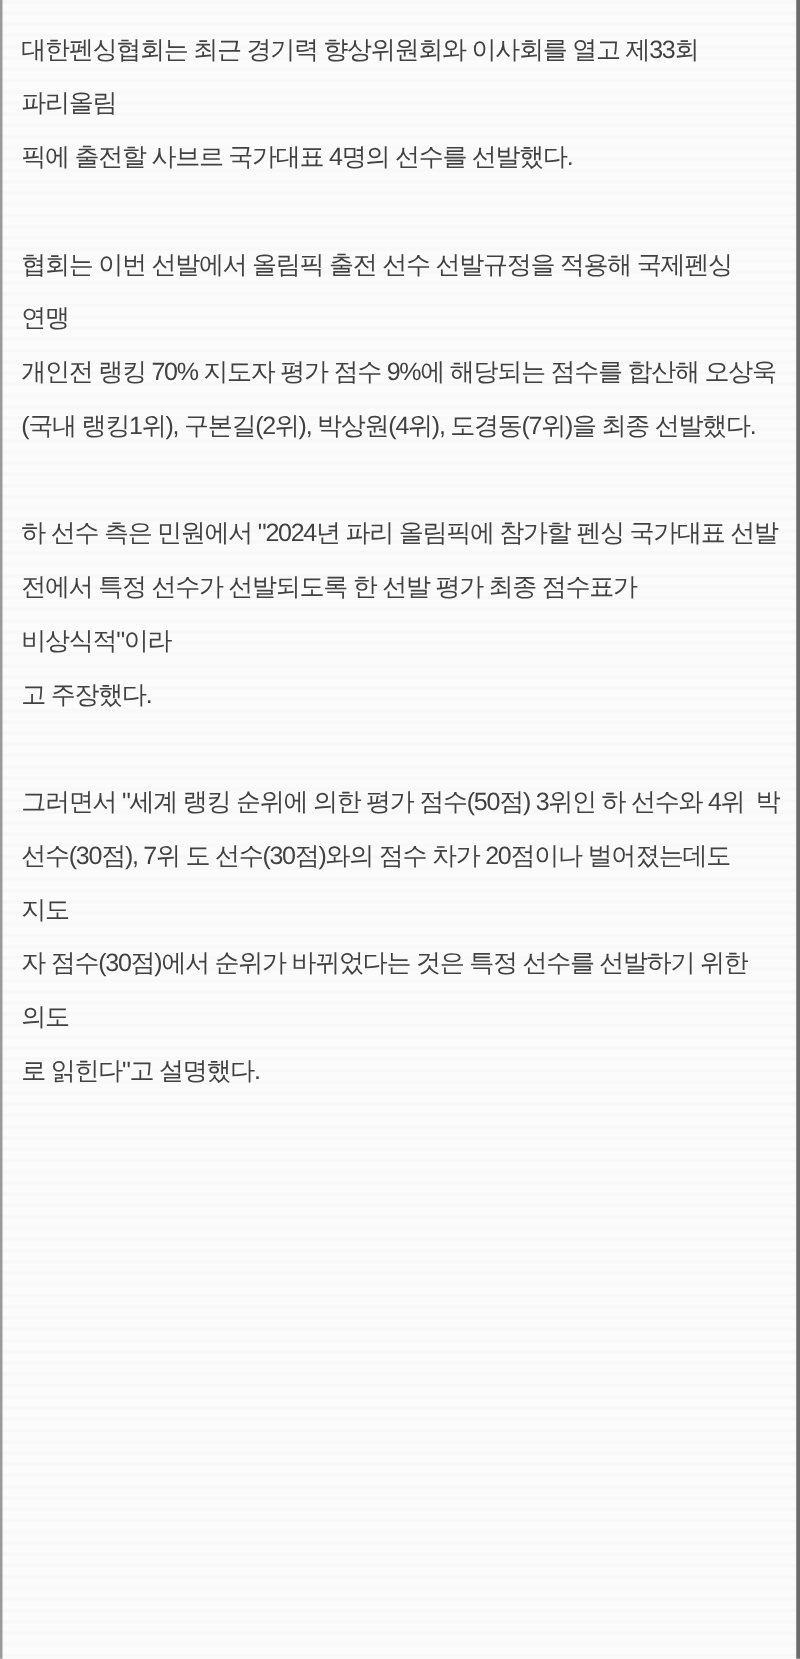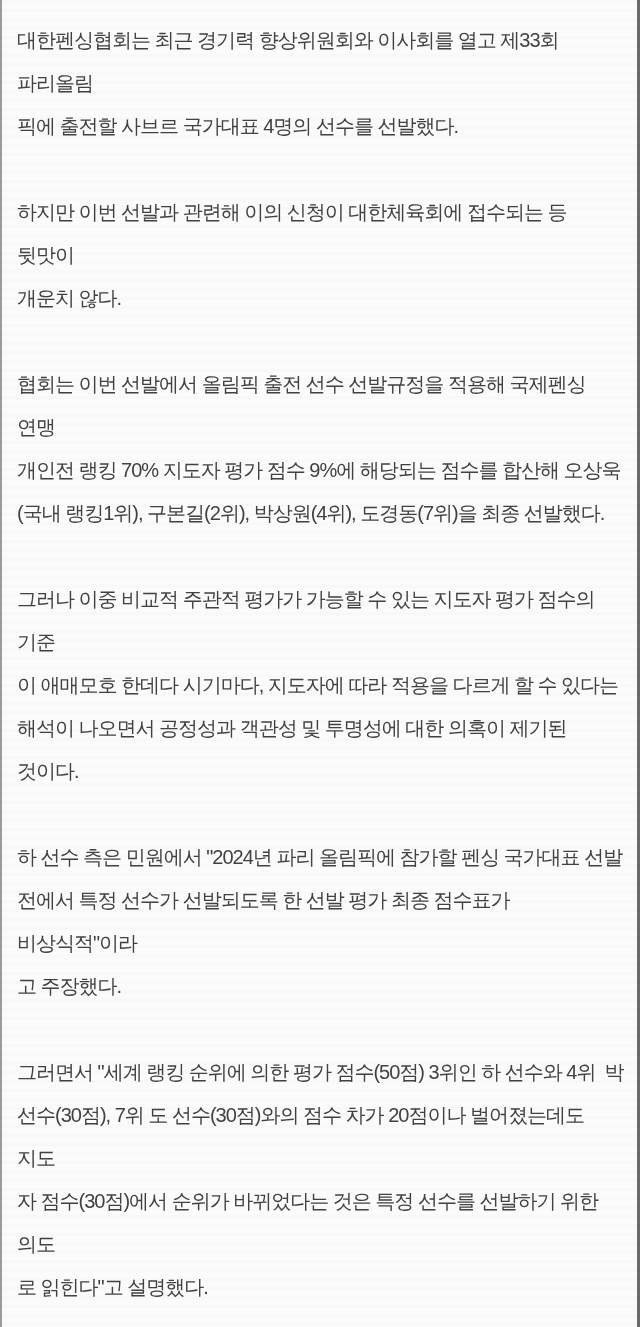--- a/index.html
+++ b/index.html
@@ -63,28 +63,23 @@
 </head>
 <body>
 
 <div class="page">
   <div class="edge edge-left"></div>
   <div class="edge edge-right"></div>
 
   <main class="article">
     <p>대한펜싱협회는 최근 경기력 향상위원회와 이사회를 열고 제33회 파리올림
 픽에 출전할 사브르 국가대표 4명의 선수를 선발했다.</p>
-    <p>하지만 이번 선발과 관련해 이의 신청이 대한체육회에 접수되는 등 뒷맛이
-개운치 않다.</p>
     <p>협회는 이번 선발에서 올림픽 출전 선수 선발규정을 적용해 국제펜싱 연맹
 개인전 랭킹 70% 지도자 평가 점수 9%에 해당되는 점수를 합산해 오상욱
 (국내 랭킹1위), 구본길(2위), 박상원(4위), 도경동(7위)을 최종 선발했다.</p>
-    <p>그러나 이중 비교적 주관적 평가가 가능할 수 있는 지도자 평가 점수의 기준
-이 애매모호 한데다 시기마다, 지도자에 따라 적용을 다르게 할 수 있다는
-해석이 나오면서 공정성과 객관성 및 투명성에 대한 의혹이 제기된 것이다.</p>
     <p>하 선수 측은 민원에서 "2024년 파리 올림픽에 참가할 펜싱 국가대표 선발
 전에서 특정 선수가 선발되도록 한 선발 평가 최종 점수표가 비상식적"이라
 고 주장했다.</p>
     <p>그러면서 "세계 랭킹 순위에 의한 평가 점수(50점) 3위인 하 선수와 4위  박
 선수(30점), 7위 도 선수(30점)와의 점수 차가 20점이나 벌어졌는데도 지도
 자 점수(30점)에서 순위가 바뀌었다는 것은 특정 선수를 선발하기 위한 의도
 로 읽힌다"고 설명했다.</p>
 
   </main>
 </div>

